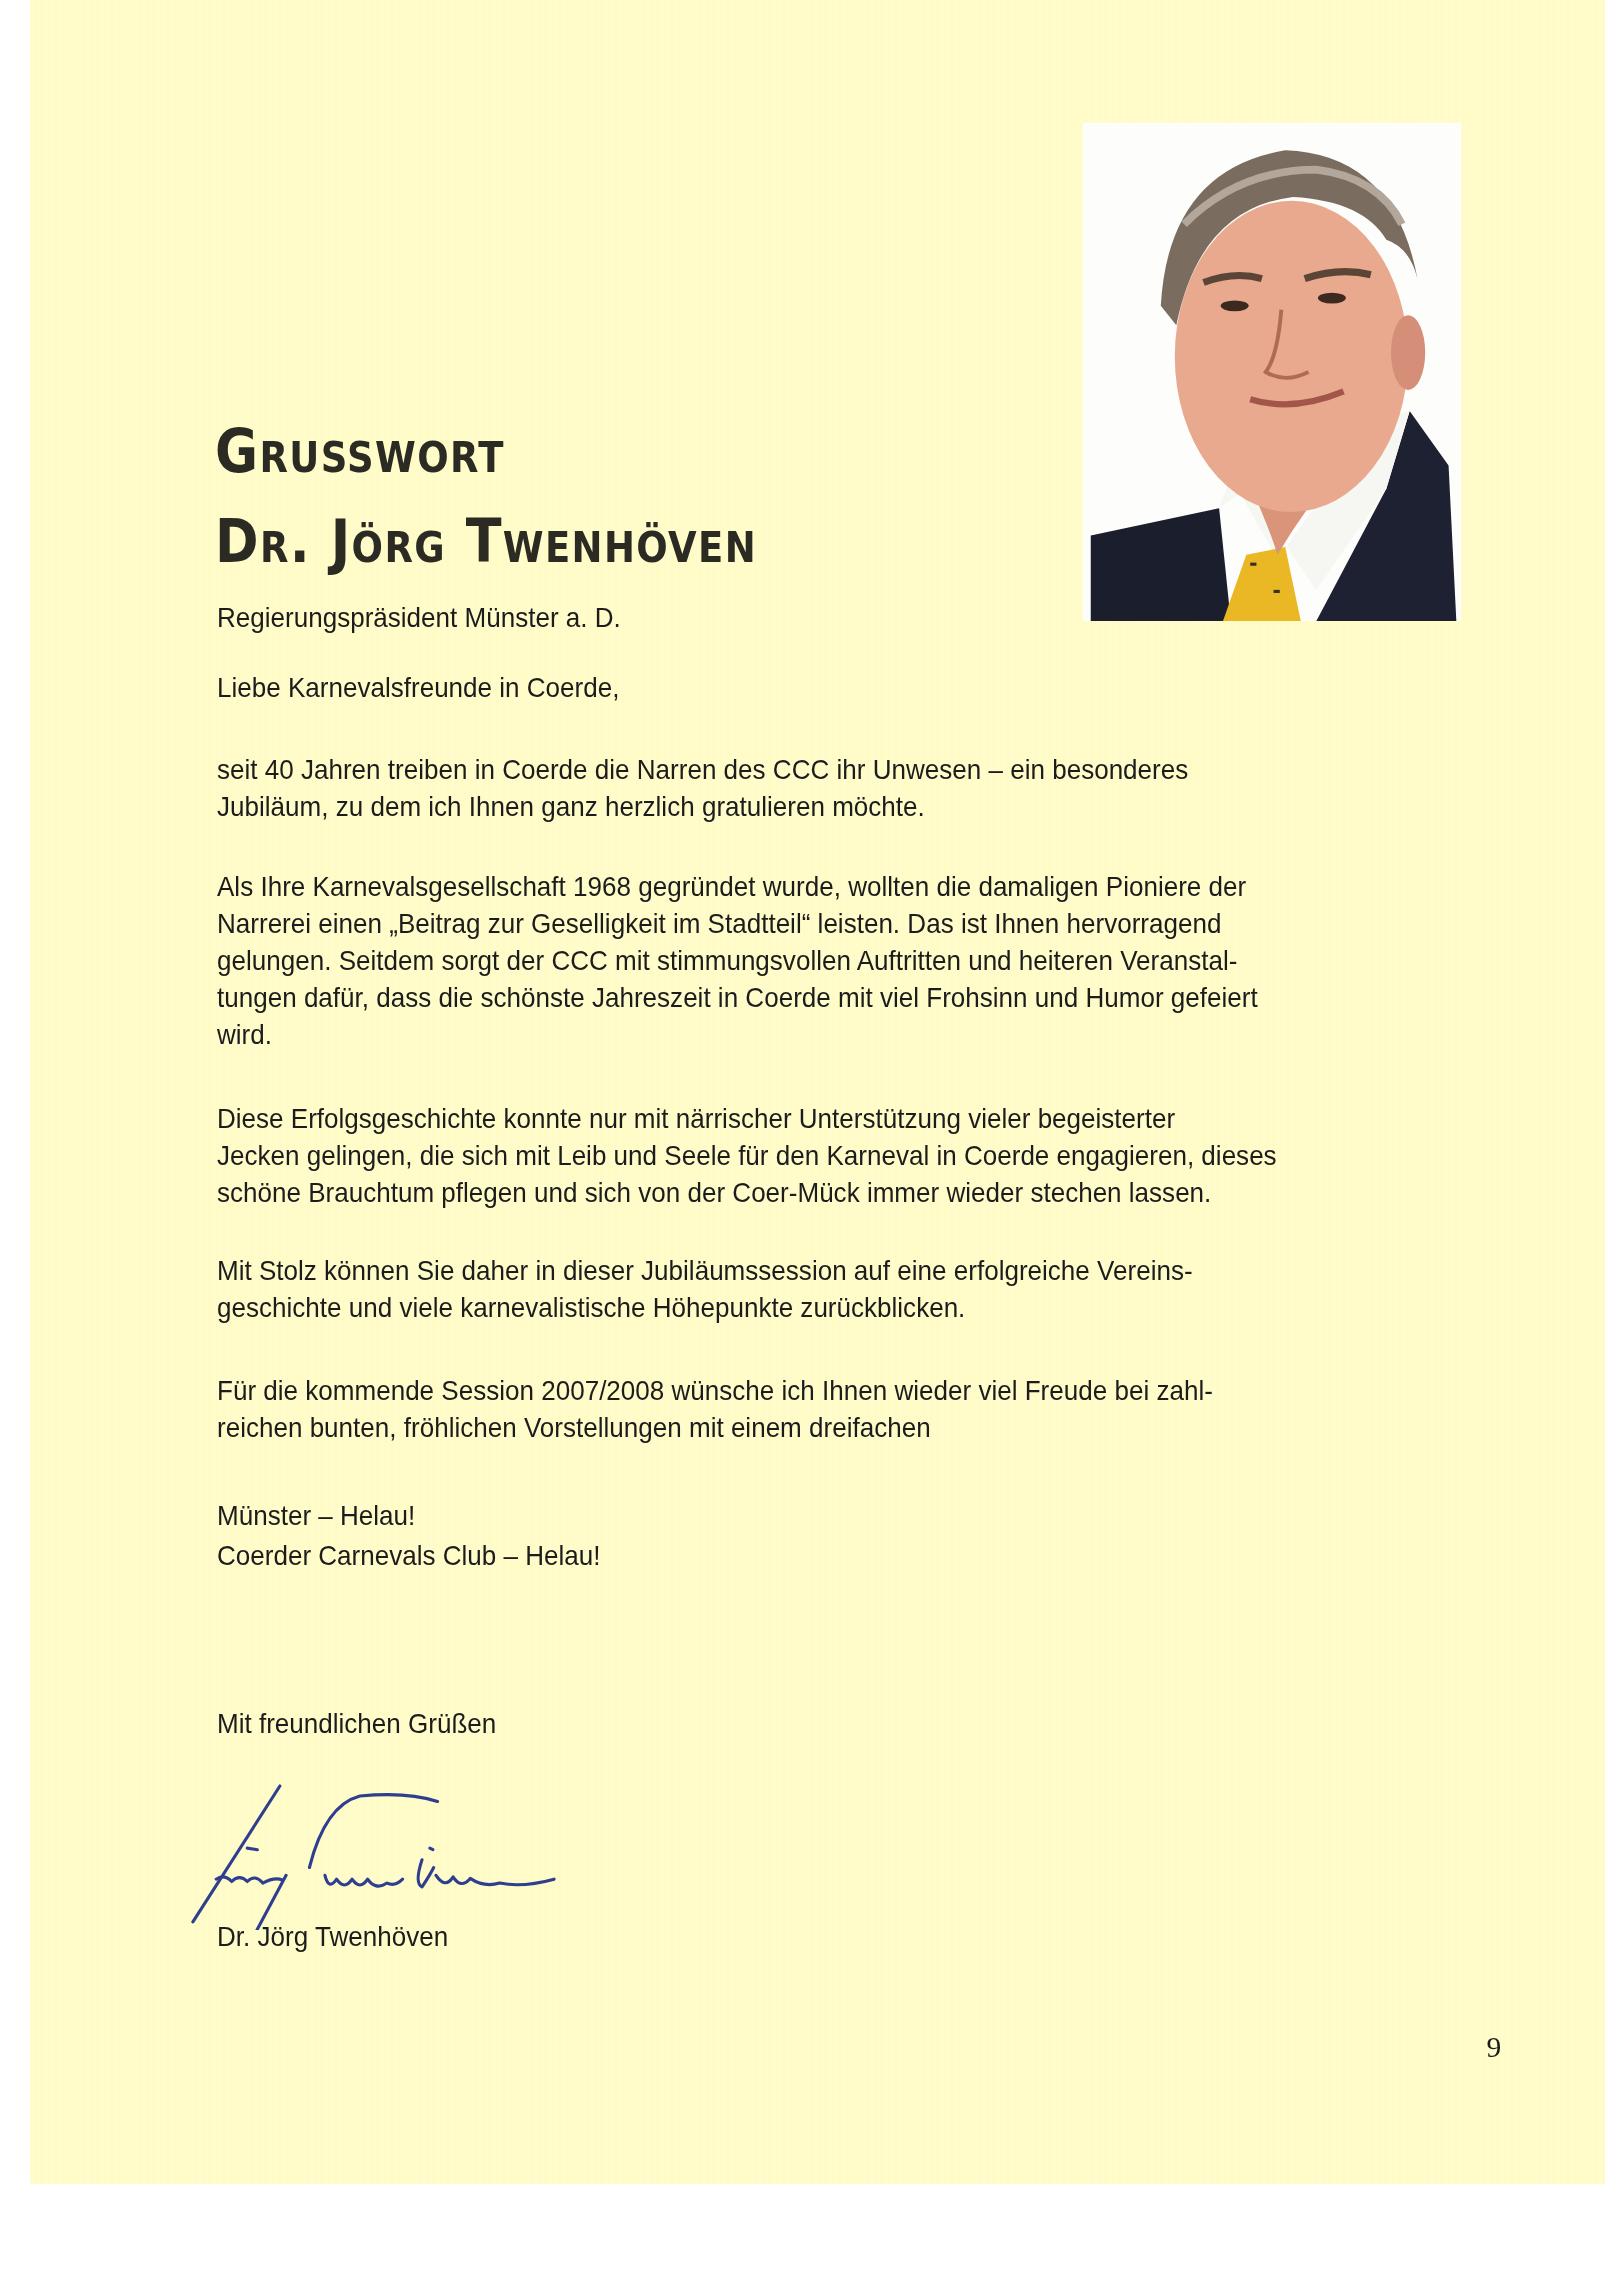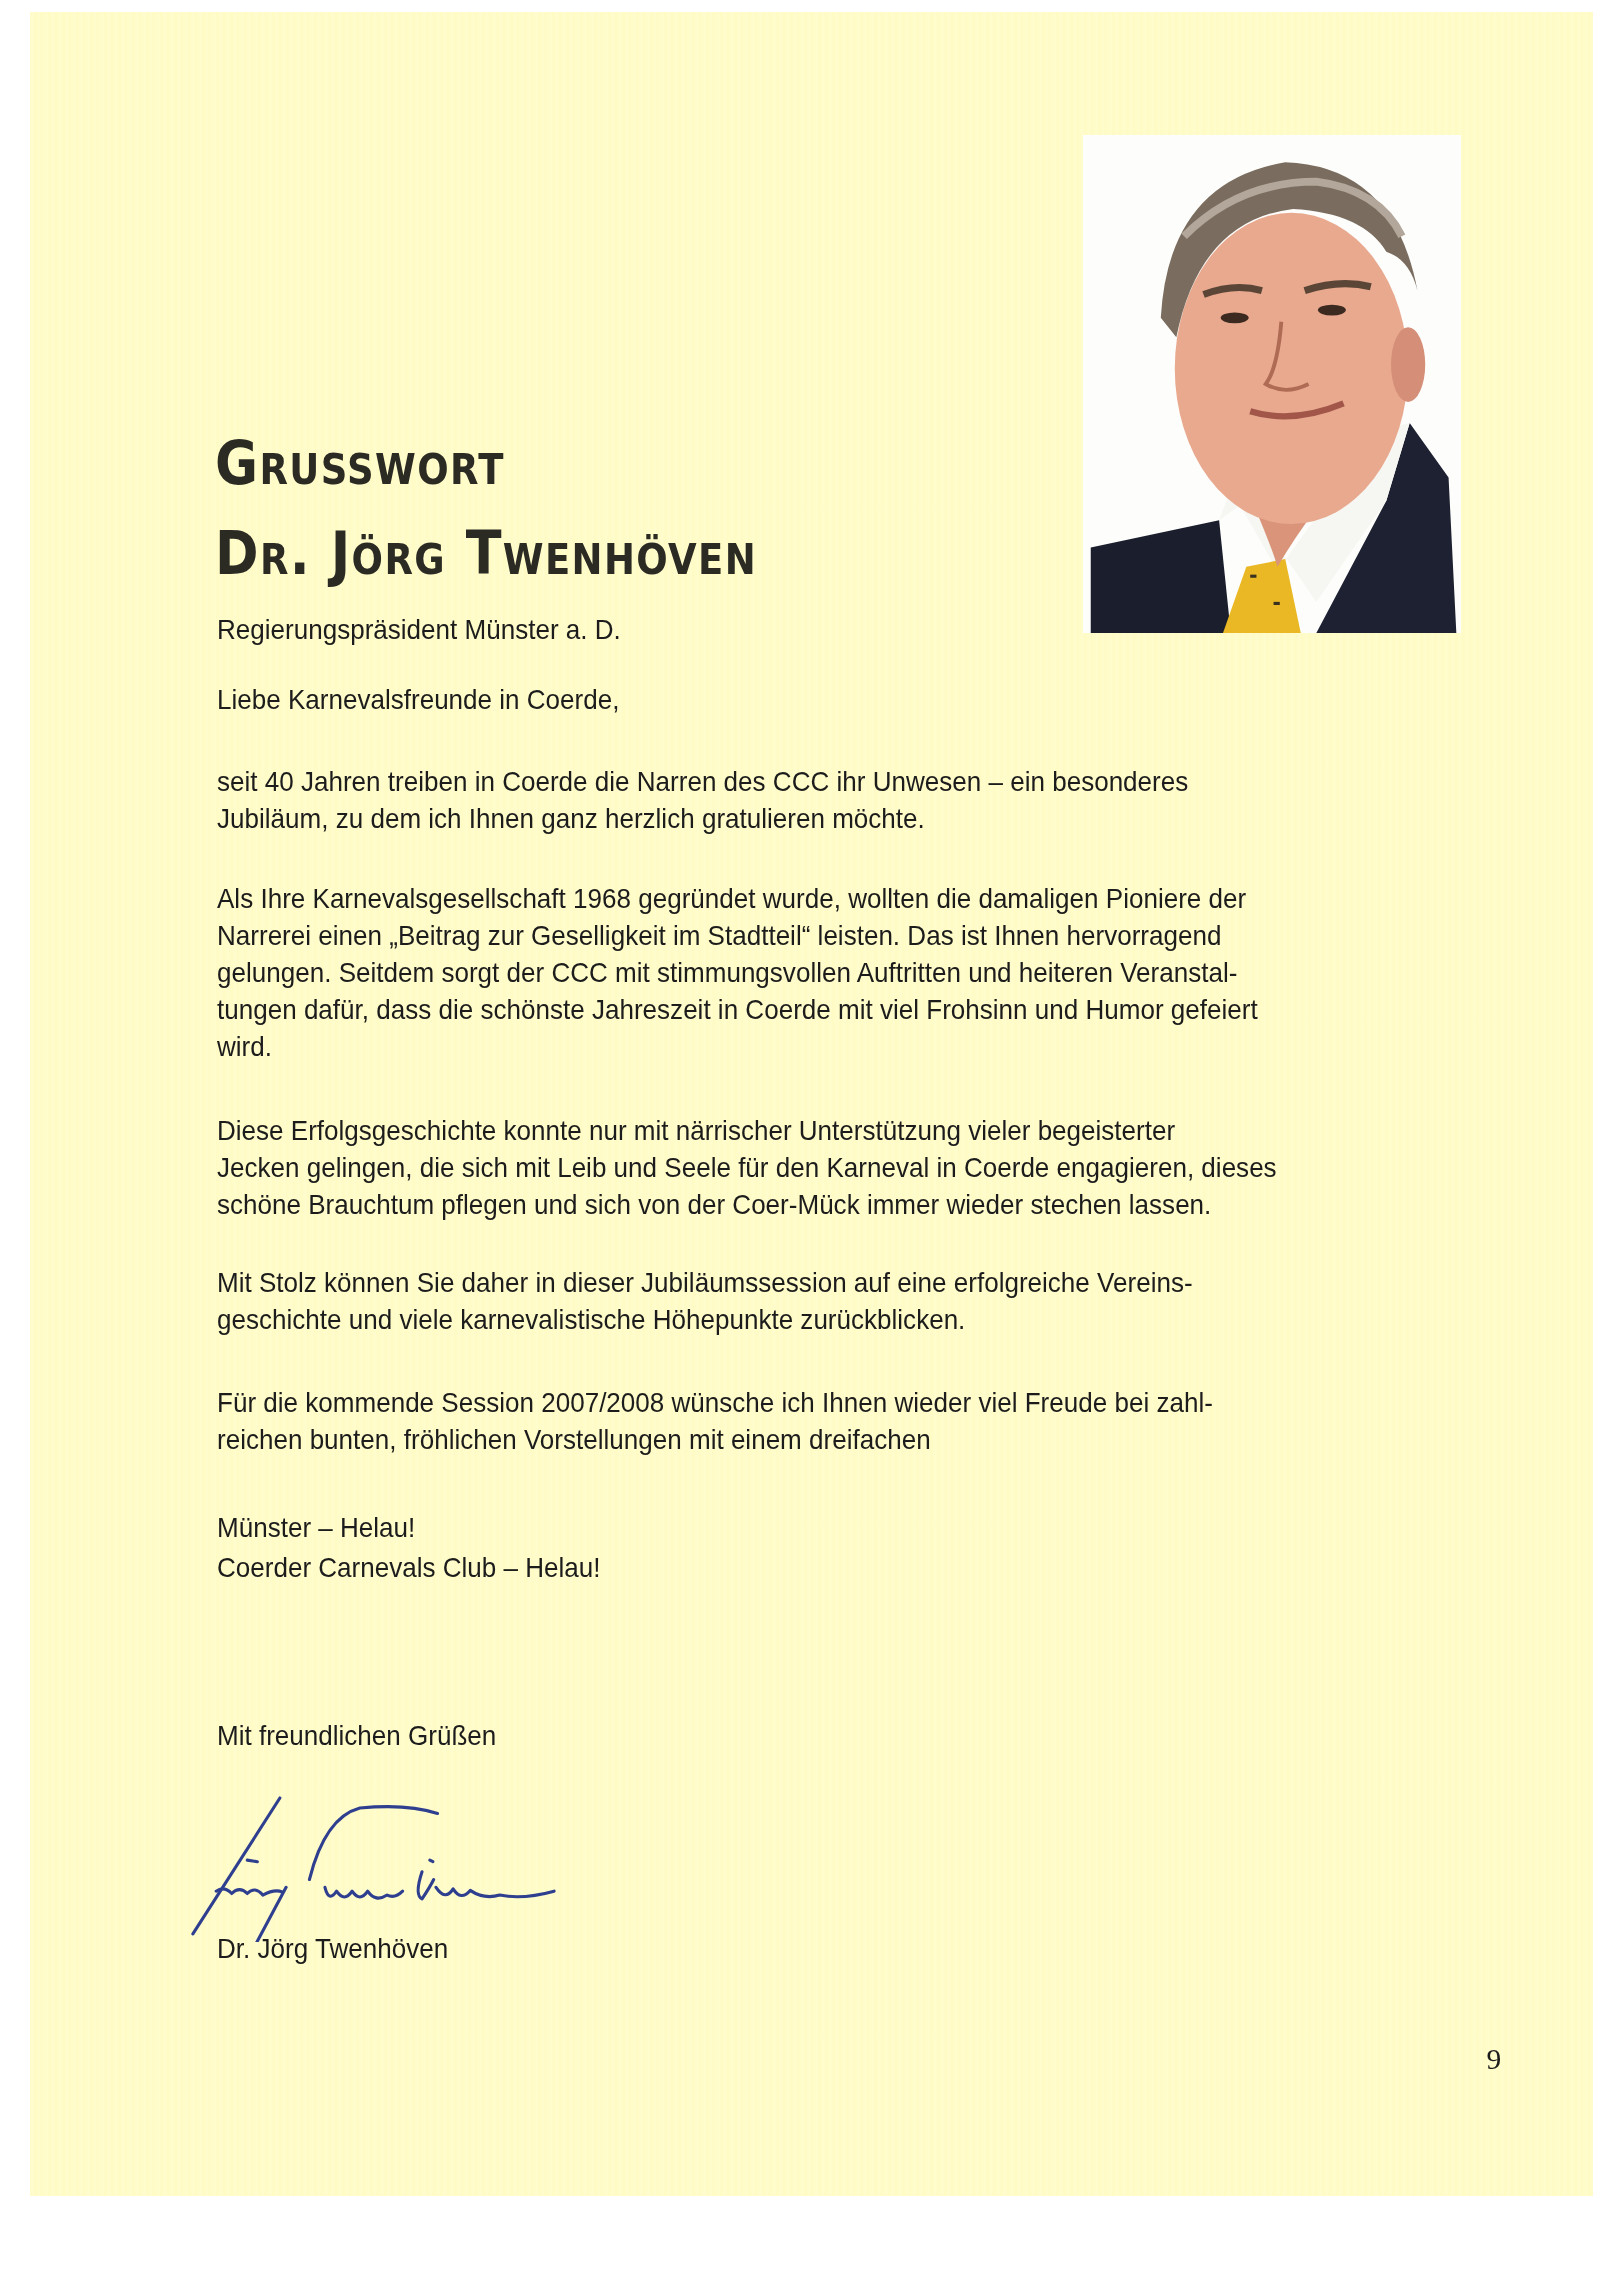--- a/index.html
+++ b/index.html
@@ -10,26 +10,27 @@
     body {
       width: 1616px;
       height: 2295px;
       position: relative;
       overflow: hidden;
       font-family: "Liberation Sans", "DejaVu Sans", sans-serif;
     }
     .page {
       position: absolute;
       left: 29.5px;
-      top: 12px;
+      top: 0;
       width: 1563px;
       height: 2184px;
       background: #fffcc8;
       background-image:
         repeating-linear-gradient(90deg, rgba(255,255,255,0.0) 0px, rgba(255,255,255,0.12) 2.3px, rgba(255,240,170,0.10) 4.7px, rgba(255,255,255,0.0) 7px);
+      padding-left: 12px;
     }
     .heading {
       position: absolute;
       left: 185px;
       top: 406px;
       margin: 0;
       color: #2b2b24;
       font-family: "DejaVu Sans", sans-serif;
       font-weight: bold;
       font-variant: small-caps;

